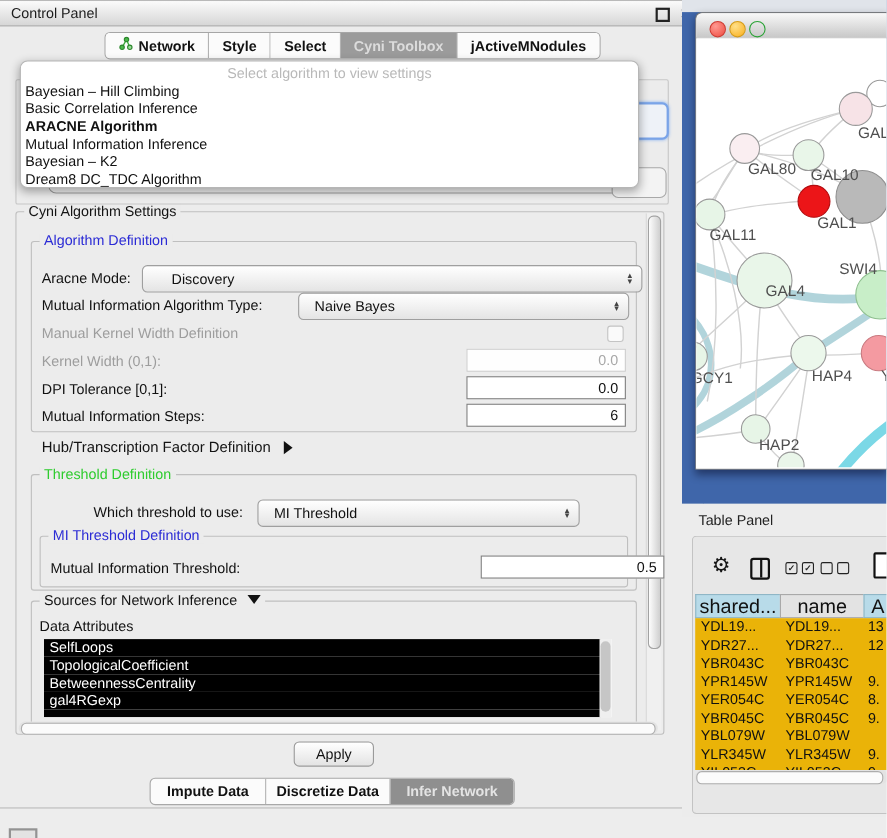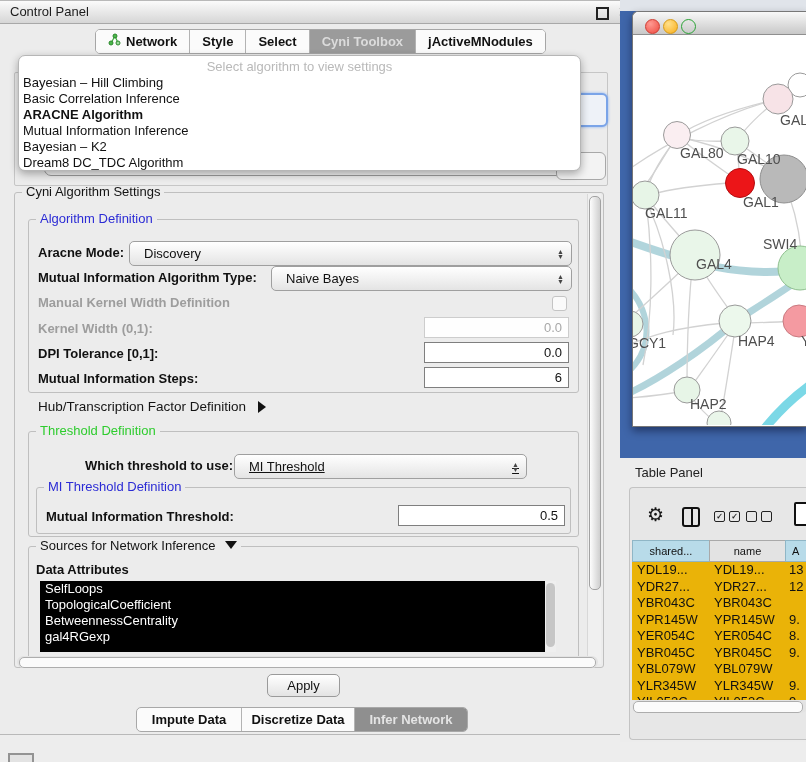--- a/index.html
+++ b/index.html
@@ -32,21 +32,21 @@
 
   
   .frag-box{left:14px;top:72px;width:592px;height:112px;border:1px solid #c6c6c6;border-radius:2px;z-index:5;}
   .frag-combo{left:44px;top:140px;width:531px;height:34px;border:1px solid #9c9c9c;border-radius:7px;background:#f1f1f1;z-index:6;}
   .frag-blue{left:560px;top:93px;width:44px;height:30px;border:2px solid #7aa4e8;border-radius:6px;
              box-shadow:0 0 3px #86b0f0;background:#eef2f8;z-index:6;}
   .frag-round{left:556px;top:152px;width:48px;height:26px;border:1px solid #a8a8a8;border-radius:6px;background:#f3f3f3;z-index:6;}
 
   .groupbox{border:1px solid #bfbfbf;border-radius:3px;}
   .grouplabel{position:absolute;background:#ececec;padding:0 4px;line-height:14px;white-space:nowrap;}
-  .lbl{position:absolute;font-weight:bold;white-space:nowrap;}
+  .lbl{position:absolute;font-weight:normal;white-space:nowrap;}
   .combo{position:absolute;display:flex;align-items:center;height:23px;border:1px solid #9f9f9f;
          border-radius:5px;background:linear-gradient(#ffffff,#e4e4e4);}
   .combo .ctext{padding-left:14px;}
   .combo .arrows{margin-left:auto;padding-right:7px;display:flex;flex-direction:column;line-height:5px;
                  font-size:7px;color:#444;}
   .field{position:absolute;height:19px;border:1px solid #7f7f7f;background:#fff;text-align:right;
          padding:0 6px;line-height:19px;}
   .field.dis{border-color:#cdcdcd;color:#a8a8a8;background:#fefefe;}
   .chk{position:absolute;width:13px;height:13px;border:1px solid #c4c4c4;border-radius:3px;background:#fafafa;}
 
@@ -93,21 +93,21 @@
   .gear{font-size:19px;line-height:19px;color:#161616;}
   .cols-ico{width:14px;height:16px;border:2.5px solid #111;border-radius:3px;}
   .cols-ico div{width:50%;height:100%;border-right:2.5px solid #111;}
   .pair{display:flex;gap:4px;}
   .mini{width:9px;height:9px;border:1.5px solid #222;border-radius:2px;font-size:8px;line-height:9px;
         text-align:center;color:#222;font-weight:bold;}
   .file-ico{width:16px;height:20px;border:2.5px solid #111;border-radius:2px;background:#fff;}
 
   .thead{position:absolute;display:flex;height:22px;}
   .th{box-sizing:border-box;border:1px solid #a9a9a9;border-right:0;text-align:center;
-      line-height:20px;font-size:11px;background:#e3e3e3;}
+      line-height:20px;font-size:18px;background:#e3e3e3;}
   .th.blue{background:#b8dbe9;border-color:#8fb6c6;}
   .tbody{position:absolute;background:#eab308;overflow:hidden;}
   .tr{display:flex;height:16.5px;line-height:16.5px;}
   .td{box-sizing:border-box;padding-left:5px;overflow:hidden;white-space:nowrap;}
 
   .chip{left:8px;top:753px;width:22px;height:12px;border:2px solid #939393;background:#e3e3e3;}
 
   svg text{font-family:"Liberation Sans",sans-serif;font-size:14px;fill:#4f4f4f;}
 </style>
 </head>
@@ -168,21 +168,21 @@
   <div class="abs groupbox" style="left:14px;top:192px;width:588px;height:474px;"></div>
   <span class="grouplabel" style="left:22px;top:185px;color:#141414;">Cyni Algorithm Settings</span>
 
   <div class="abs" style="left:587px;top:194px;width:13px;height:470px;background:#f0f0f0;border-left:1px solid #d8d8d8;"></div>
   <div class="abs" style="left:589px;top:196px;width:10px;height:392px;background:linear-gradient(90deg,#fdfdfd,#cfcfcf);border:1px solid #a2a2a2;border-radius:5px;"></div>
 
   <div class="abs groupbox" style="left:28px;top:219px;width:549px;height:172px;"></div>
   <span class="grouplabel" style="left:36px;top:212px;color:#2b2bd5;">Algorithm Definition</span>
 
   <span class="lbl" style="left:38px;top:245px;">Aracne Mode:</span>
-  <div class="combo" style="left:129px;top:241px;width:441px;">
+  <div class="combo" style="left:129px;top:241px;width:441px;padding-left:12px;">
     <span class="ctext">Discovery</span>
     <span class="arrows">
         <span>▲</span>
         <span>▼</span>
       </span>
   </div>
 
   <span class="lbl" style="left:38px;top:270px;">Mutual Information Algorithm Type:</span>
   <div class="combo" style="left:271px;top:266px;width:299px;">
     <span class="ctext">Naive Bayes</span>
@@ -206,33 +206,33 @@
 
   <span class="abs nowrap" style="left:38px;top:399px;font-size:13.5px;color:#141414;">
     <span>Hub/Transcription Factor Definition</span>
     <span class="tri-right"></span>
   </span>
 
   <div class="abs groupbox" style="left:28px;top:431px;width:549px;height:104px;"></div>
   <span class="grouplabel" style="left:36px;top:424px;color:#2ecc2e;">Threshold Definition</span>
 
   <span class="lbl" style="left:85px;top:458px;">Which threshold to use:</span>
-  <div class="combo" style="left:234px;top:454px;width:291px;text-decoration:underline;">
+  <div class="combo" style="left:234px;top:454px;width:291px;">
     <span class="ctext">MI Threshold</span>
     <span class="arrows">
         <span>▲</span>
         <span>▼</span>
       </span>
   </div>
 
   <div class="abs groupbox" style="left:36px;top:487px;width:533px;height:45px;"></div>
   <span class="grouplabel" style="left:44px;top:480px;color:#2b2bd5;">MI Threshold Definition</span>
 
   <span class="lbl" style="left:46px;top:509px;">Mutual Information Threshold:</span>
-  <div class="field" style="left:398px;top:505px;width:131px;padding-left:28px;">0.5</div>
+  <div class="field" style="left:437px;top:505px;width:131px;padding-left:28px;">0.5</div>
 
   <div class="abs groupbox" style="left:28px;top:546px;width:549px;height:118px;"></div>
   <span class="grouplabel" style="left:36px;top:539px;color:#141414;">
     <span>Sources for Network Inference</span>
     <span class="tri-down"></span>
   </span>
   <span class="lbl" style="left:36px;top:562px;">Data Attributes</span>
 
   <div class="abs list">
     <div class="list-item" style="top:0;">SelfLoops</div>

